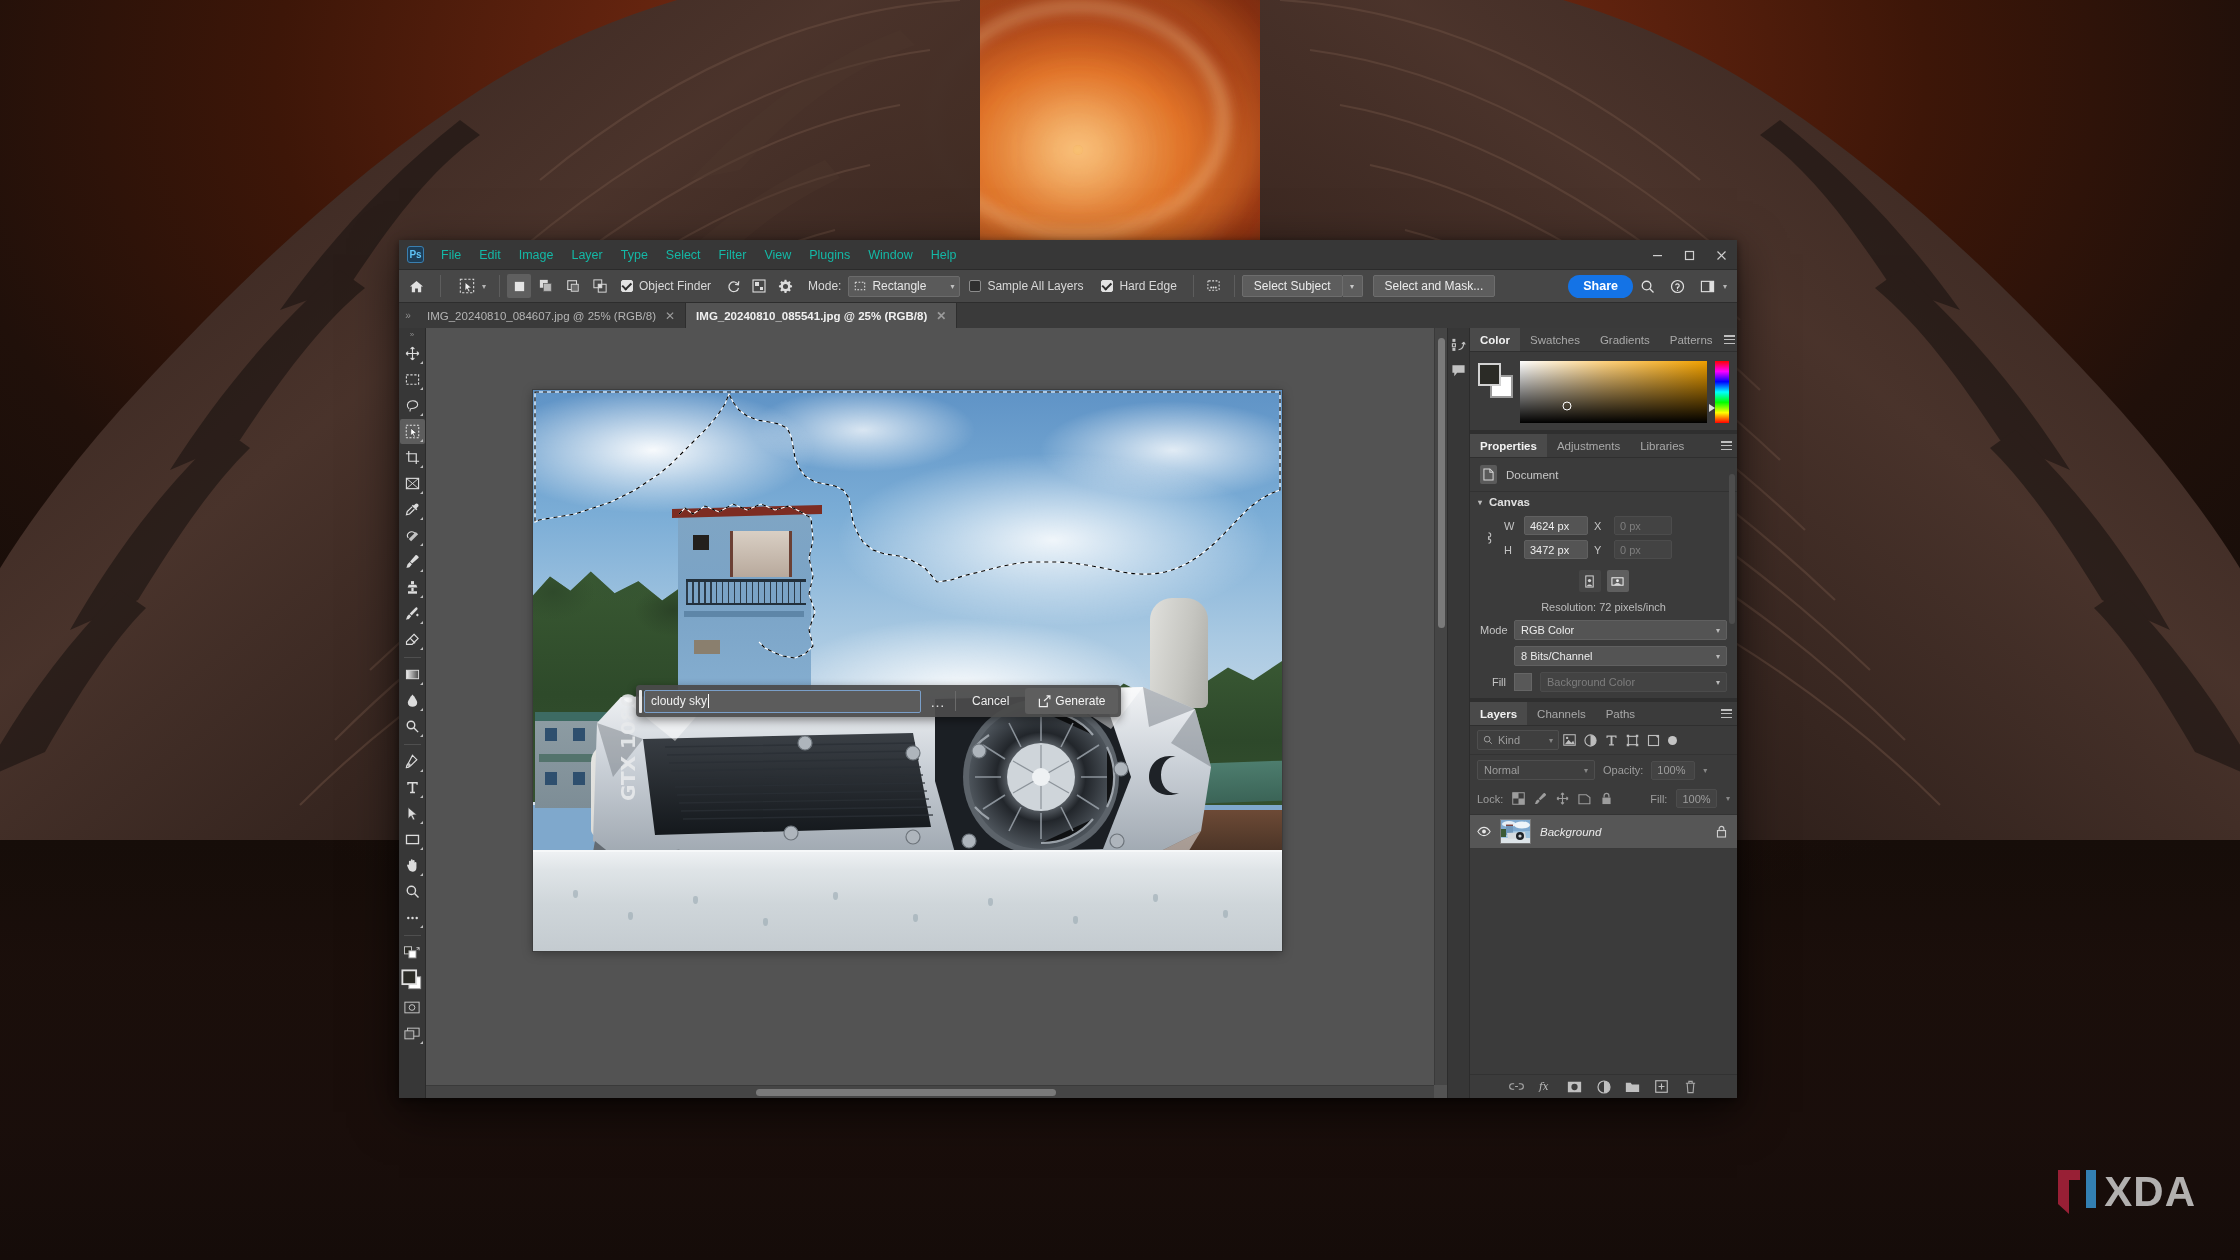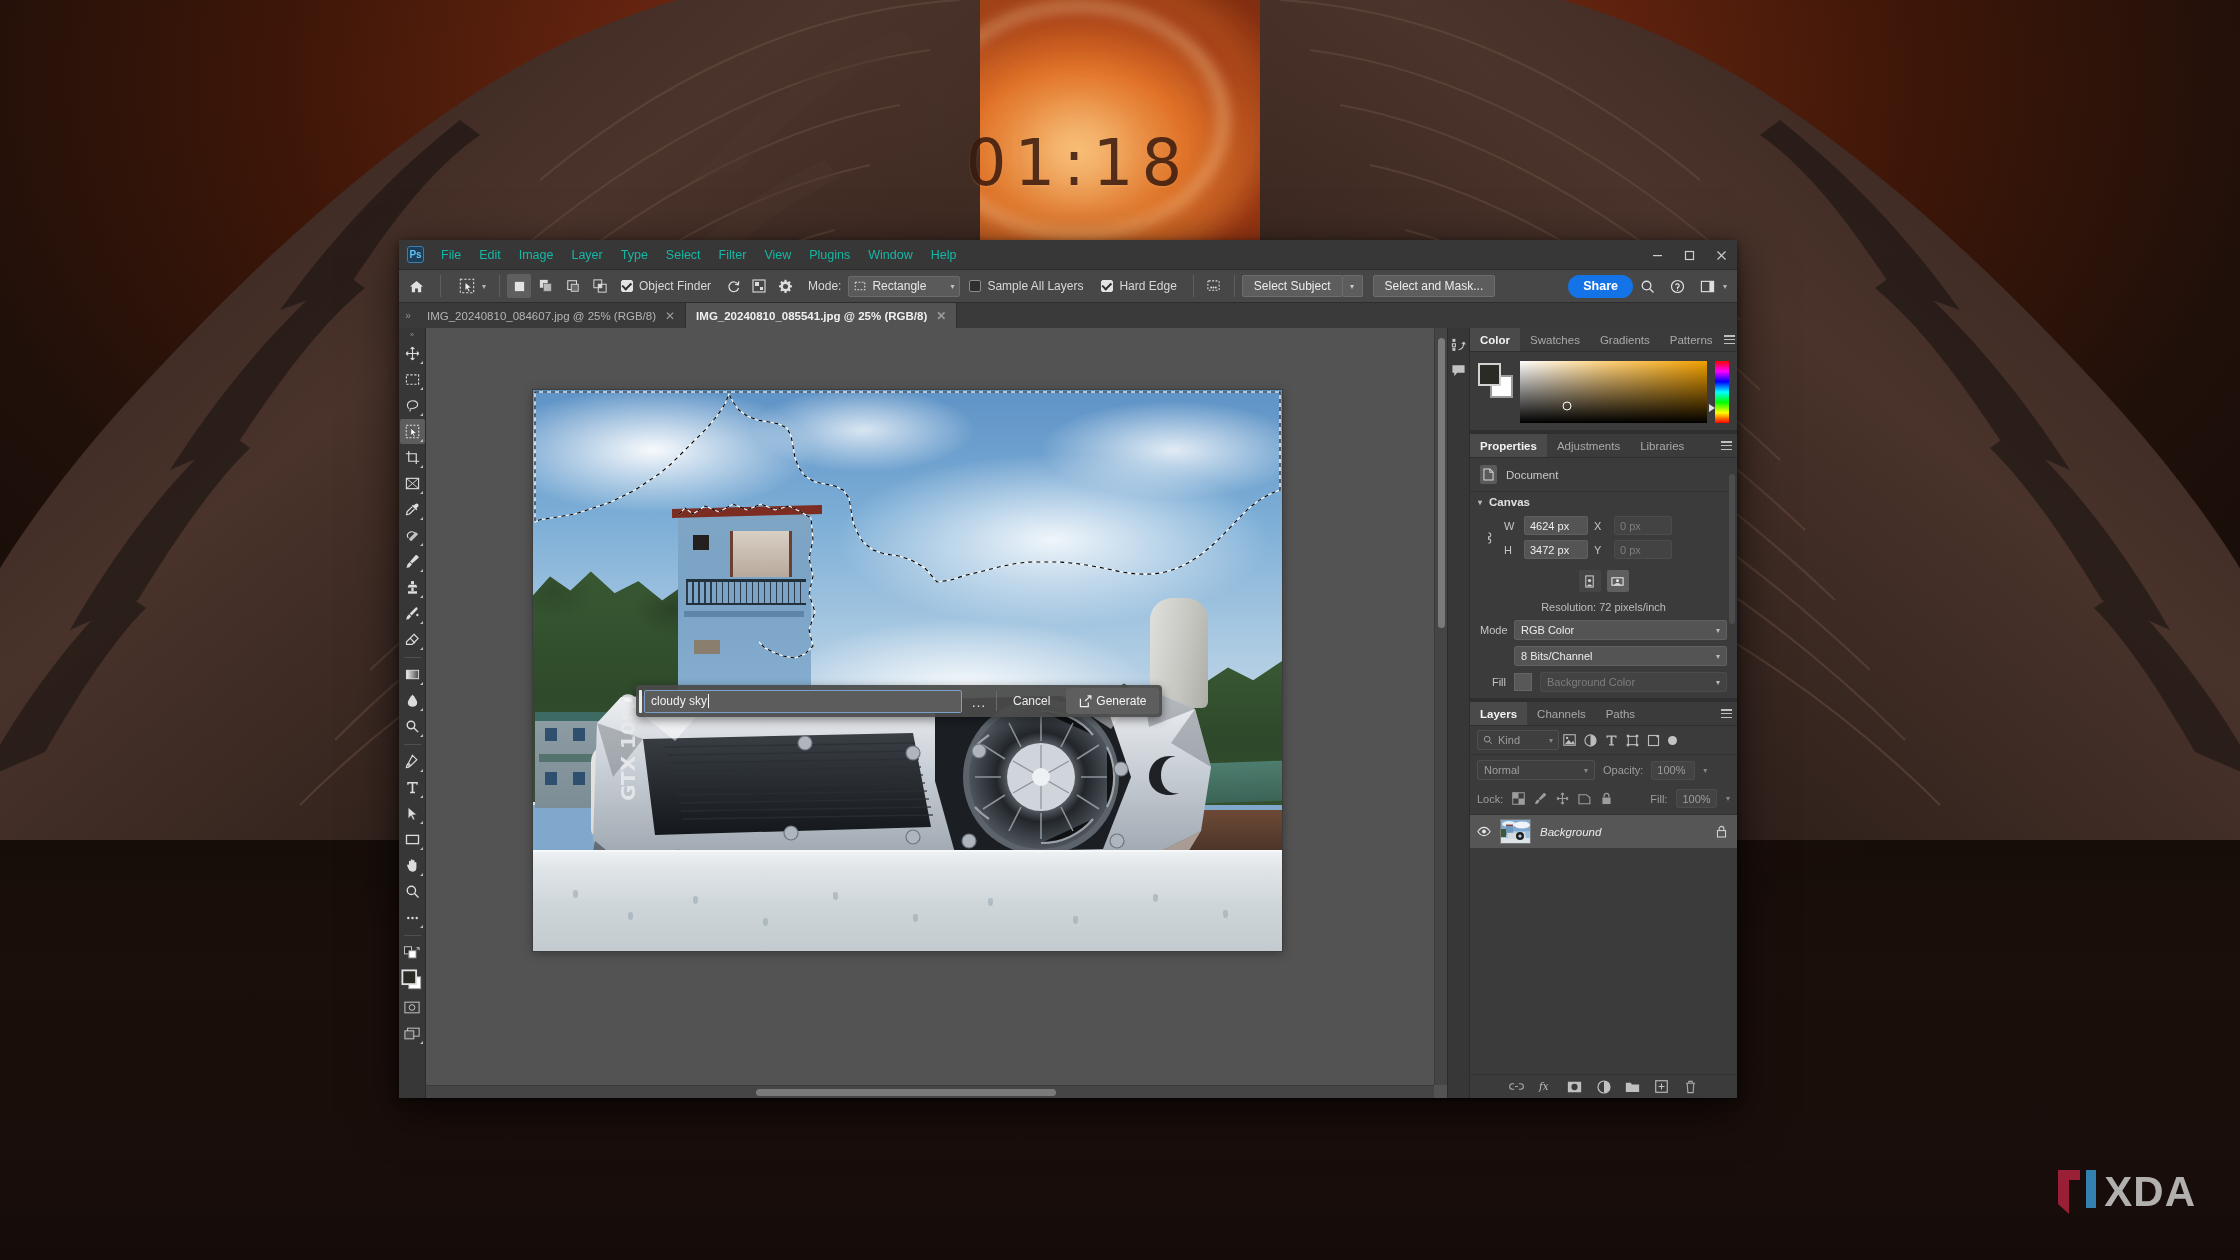--- a/index.html
+++ b/index.html
@@ -363,21 +363,21 @@
   
   #genfill {
     position:absolute; left: 103px; top: 295px;
     height: 32px; display:flex; align-items:center;
     background: #4a4a4aF0; border-radius: 4px;
     padding: 0 3px; gap: 0;
     box-shadow: 0 3px 10px rgba(0,0,0,0.45);
     color:#eaeaea;
   }
   #genfill-input {
-    width: 318px; height: 23px; margin-left: 5px;
+    width: 277px; height: 23px; margin-left: 5px;
     background: #5c5c5c; border: 1px solid #7a9fc9; border-radius: 2px;
     display:flex; align-items:center; padding: 0 6px;
     font-size: 12px; color: #f0f0f0; position: relative;
   }
   #genfill-input .caret {
     width: 1px; height: 14px; background: #fff; margin-left: 1px;
   }
   #genfill-input::before {
     content:""; position:absolute; left: -6px; top: -1px;
     width: 3px; height: 23px; background: #e8e8e8; border-radius:1px;
@@ -635,21 +635,20 @@
     <g fill="#15100e" opacity="0.55">
       <path d="M540,180 C470,235 410,300 360,370 L430,345 C470,285 510,230 560,195 Z"></path>
       <path d="M420,330 C350,390 295,460 250,530 L320,500 C360,440 400,385 445,348 Z"></path>
       <path d="M305,490 C240,550 190,620 150,690 L218,660 C255,600 292,545 330,508 Z"></path>
       <path d="M200,650 C140,710 95,775 60,840 L125,812 C158,755 192,702 226,668 Z"></path>
     </g>
   </svg>
 
   <div class="floor"></div>
 
-  <div id="timer">01:18</div>
 
   <div id="watermark">
     <svg class="wm-bracket" width="42" height="48" viewBox="0 0 42 48">
       <path d="M2,2 L24,2 L24,12 L13,12 L13,46 L2,36 Z" fill="#b5243f"></path>
       <path d="M30,2 L40,2 L40,40 L30,40 Z" fill="#3a9ad9"></path>
     </svg>
     <span class="wm-text">XDA</span>
   </div>
 </div>
 

